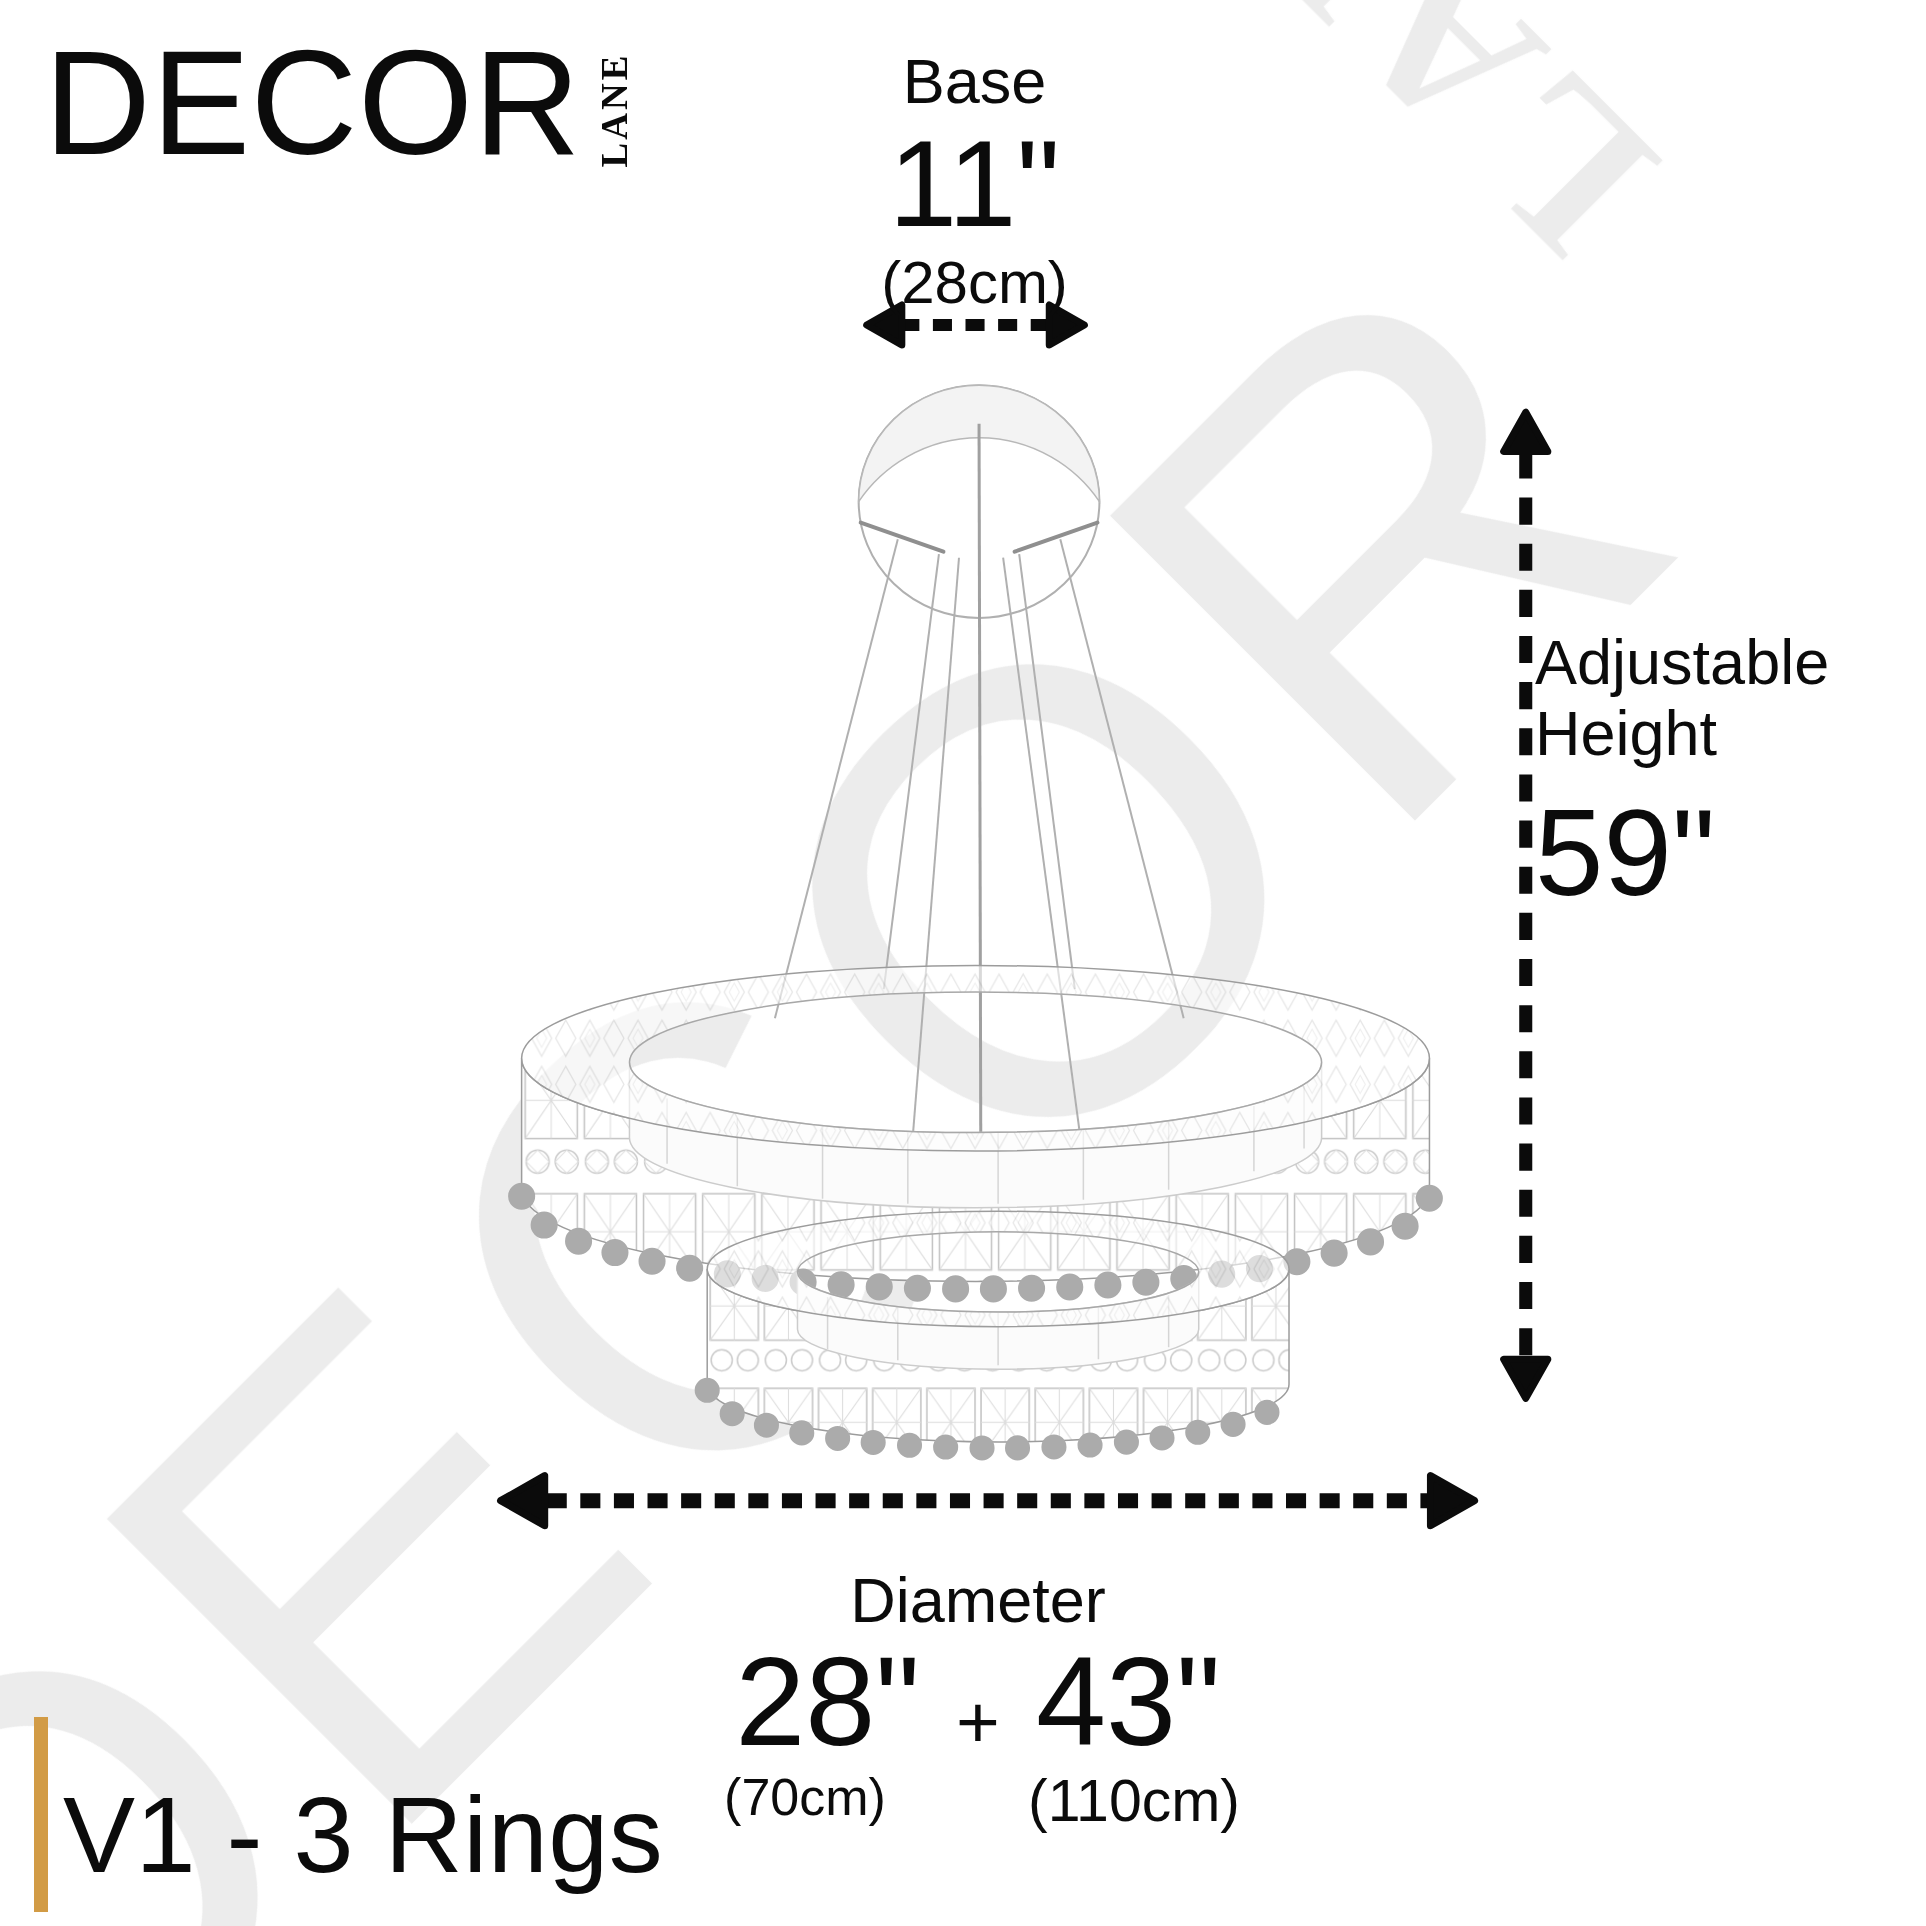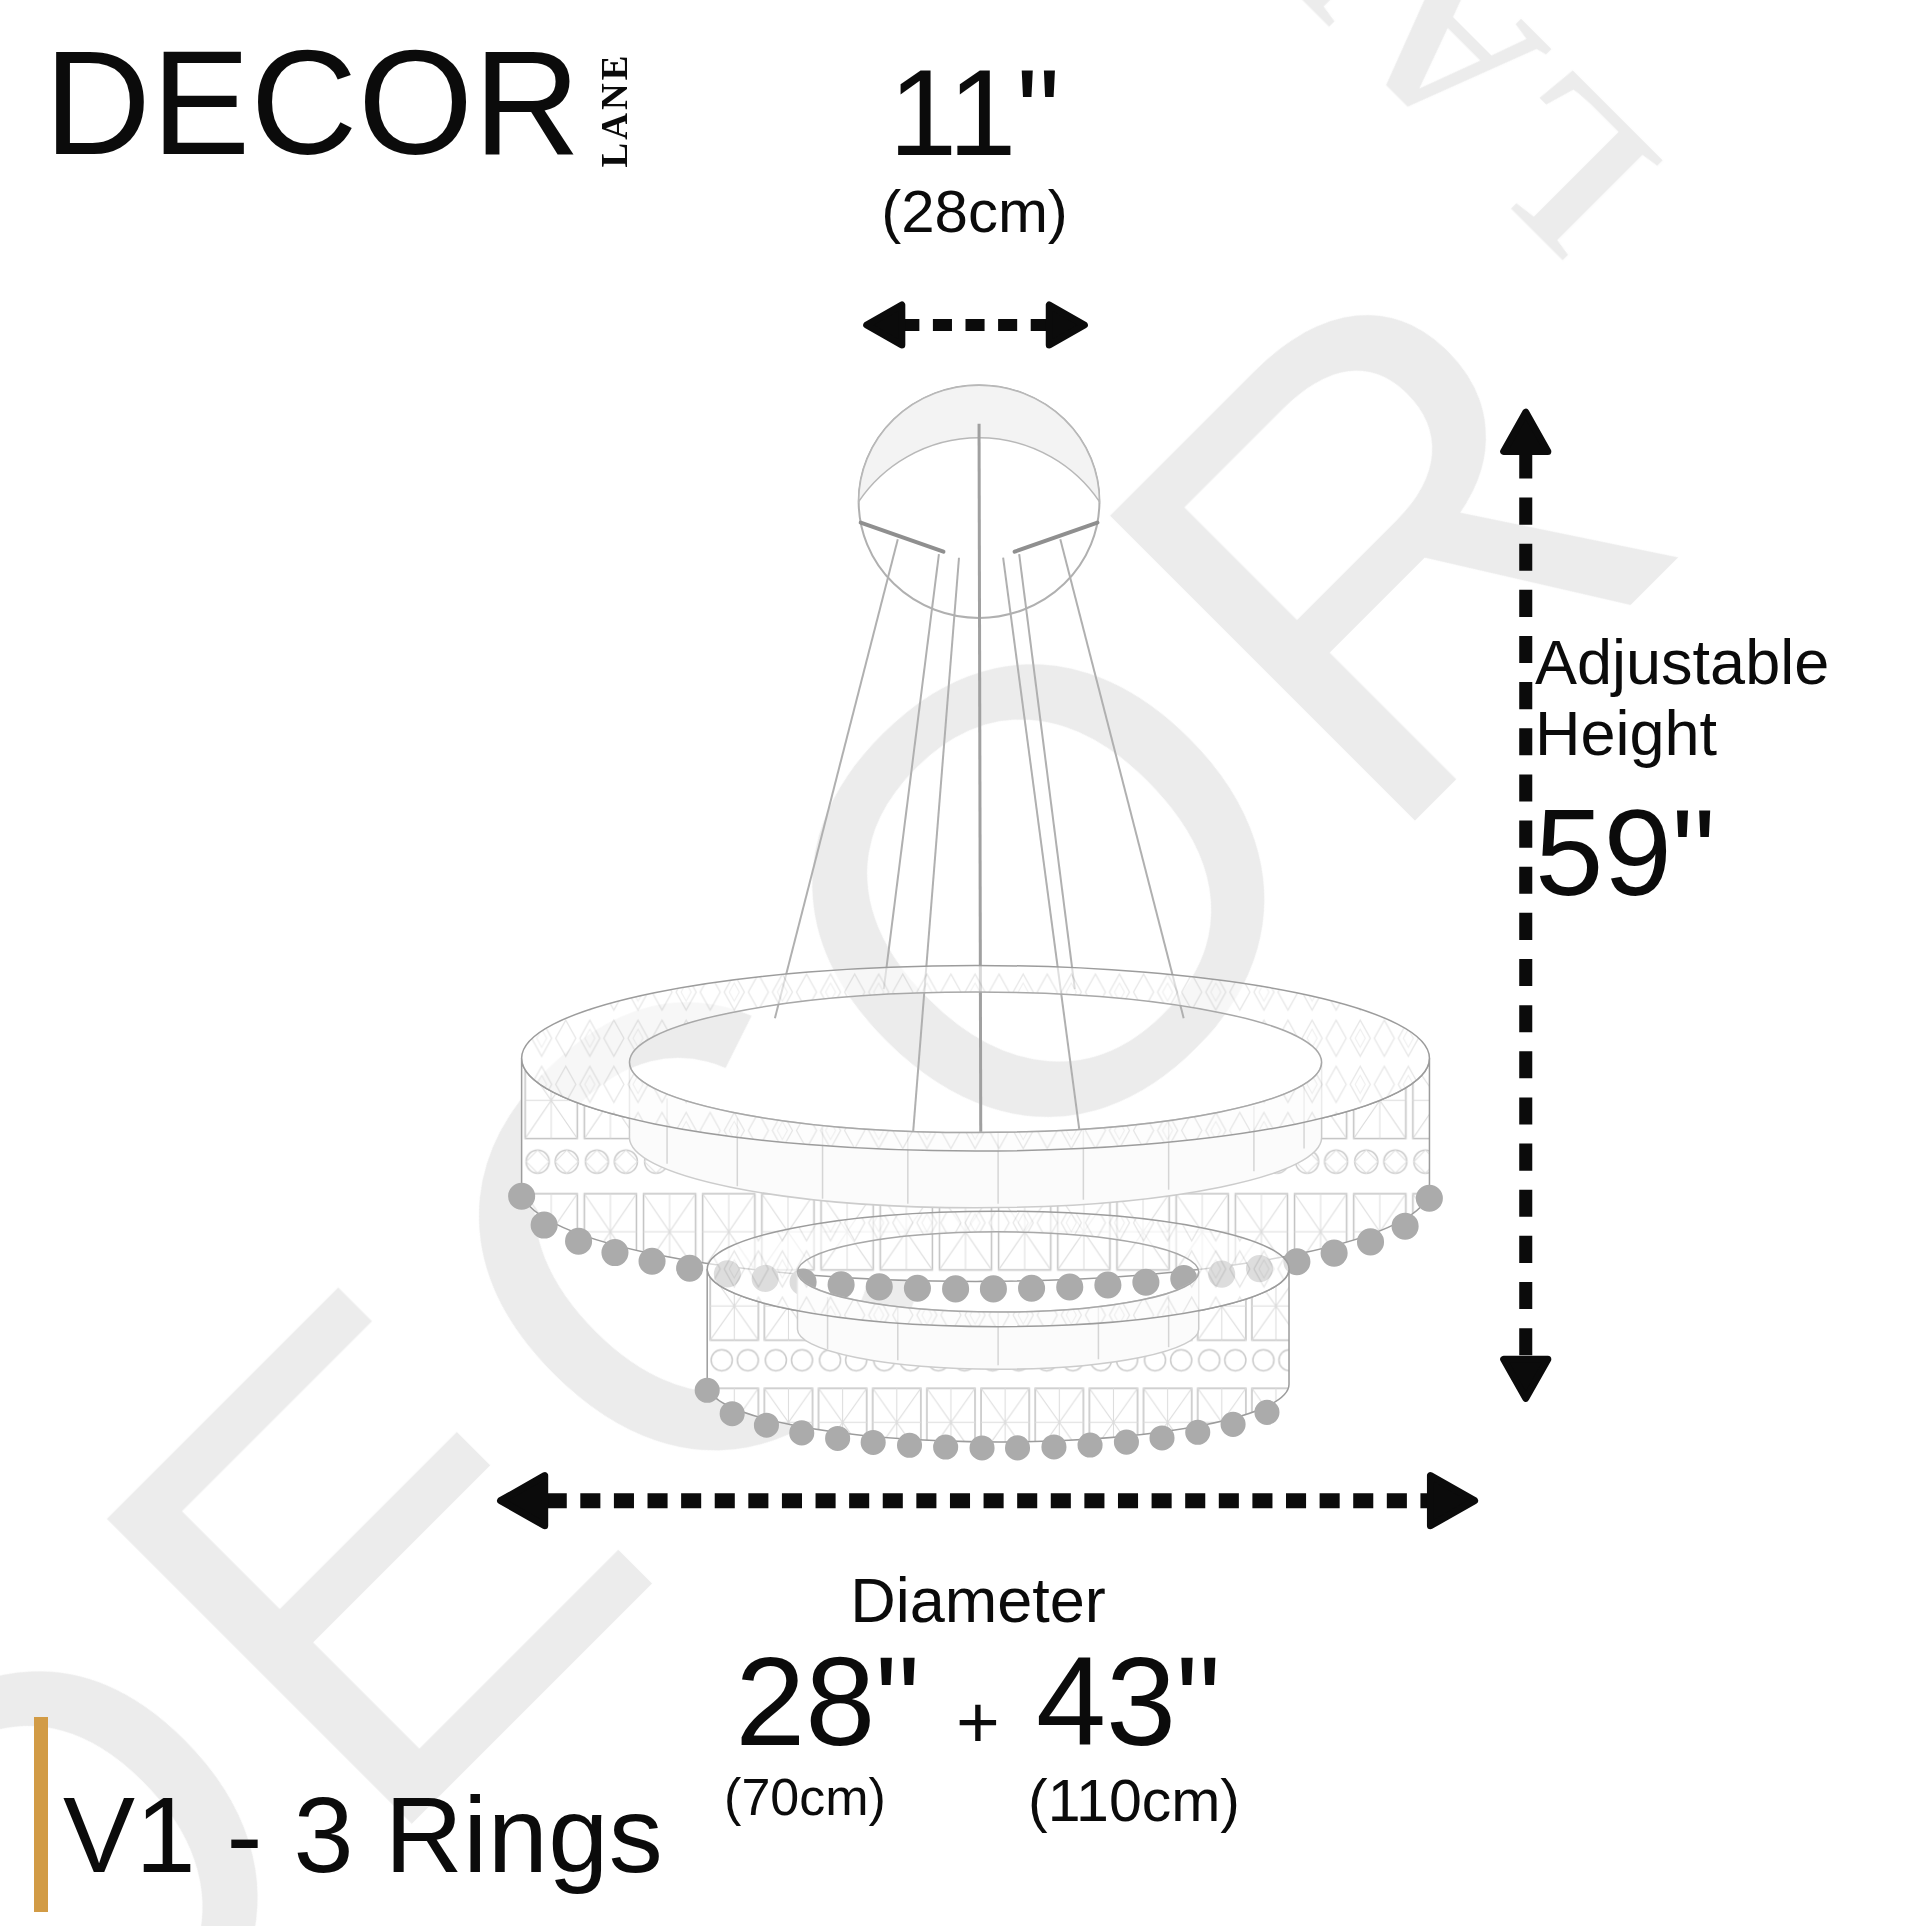--- a/index.html
+++ b/index.html
@@ -154,20 +154,21 @@
 </svg>
 
 <div class="logo">
   <span class="logo-decor">DECOR</span>
   <span class="logo-lane-box">
     <span class="logo-lane">LANE</span>
   </span>
 </div>
 
 <div class="base-block">
+  <div class="dim-label">Base</div>
   <div class="dim-big">11"</div>
   <div class="dim-metric">(28cm)</div>
 </div>
 
 <div class="height-block">
   <div class="dim-label">Adjustable</div>
   <div class="dim-label">Height</div>
   <div class="dim-big">59"</div>
 </div>
 

